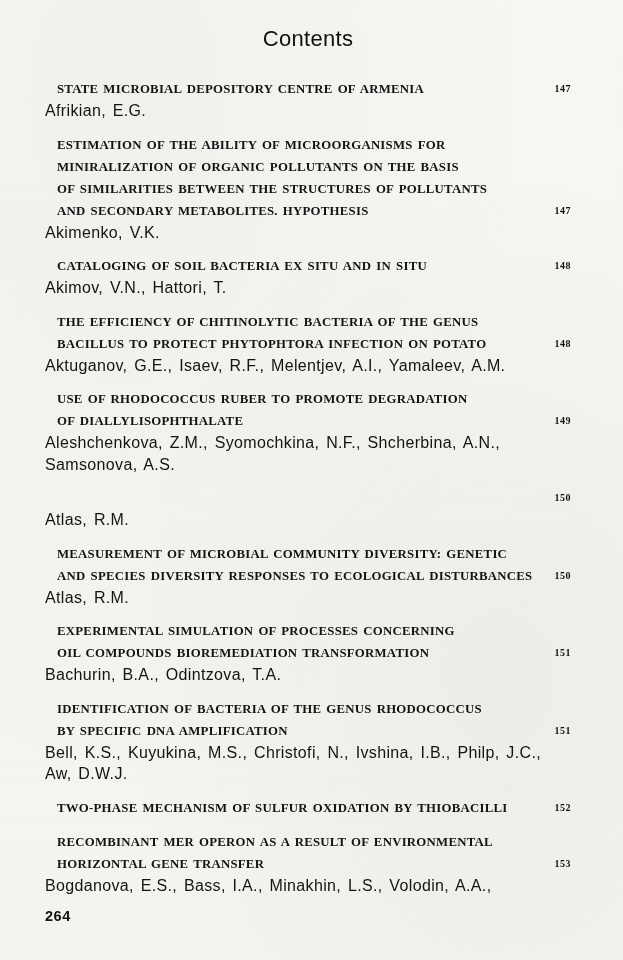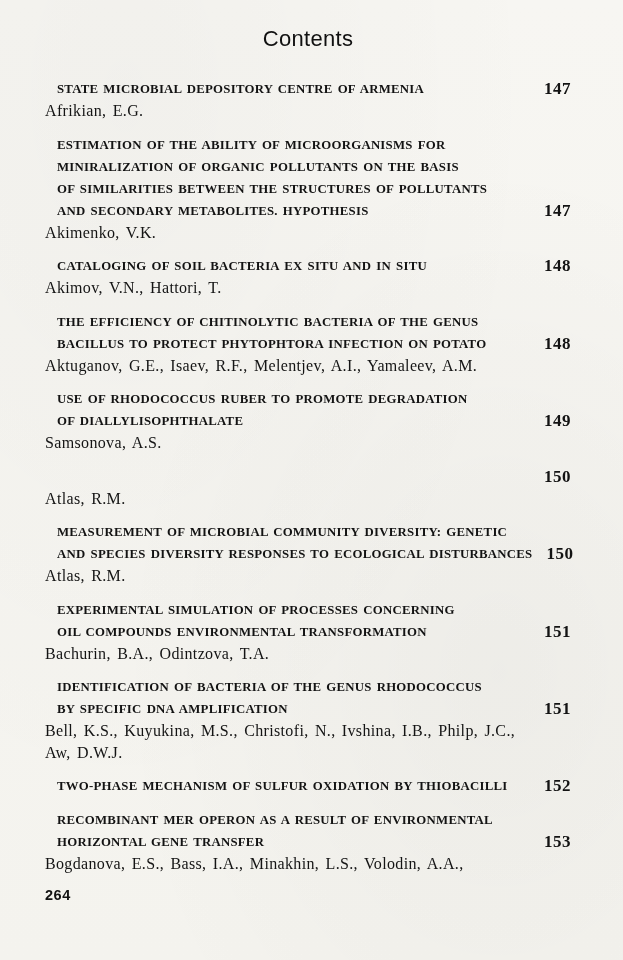--- a/index.html
+++ b/index.html
@@ -54,24 +54,24 @@
     color: #131313;
   }
   .title-text {
     white-space: pre;
   }
   .page-num {
     margin-left: auto;
     padding-left: 14px;
     letter-spacing: 0.5px;
     font-weight: 700;
-    font-size: 17px;
+    font-size: 10px;
   }
   .author-line {
-    font-family: Liberation Serif, serif;
+    font-family: Liberation Sans, sans-serif;
     font-weight: 400;
     font-size: 16px;
     line-height: 20.5px;
     letter-spacing: 0.35px;
     word-spacing: 2px;
     color: #141414;
     margin-top: 1px;
     white-space: pre;
   }
   .footer-num {
@@ -154,20 +154,21 @@
     <div class="title-block">
           <div class="title-line">
             <span class="title-text">USE OF RHODOCOCCUS RUBER TO PROMOTE DEGRADATION</span>
           </div>
           <div class="title-line">
             <span class="title-text">OF DIALLYLISOPHTHALATE</span>
             <span class="page-num">149</span>
           </div>
         </div>
     <div class="author-block">
+          <div class="author-line">Aleshchenkova, Z.M., Syomochkina, N.F., Shcherbina, A.N.,</div>
           <div class="author-line">Samsonova, A.S.</div>
         </div>
   </div>
 
   <div class="entry">
     <div class="title-block">
           <div class="title-line">
             <span class="page-num">150</span>
           </div>
         </div>
@@ -190,21 +191,21 @@
           <div class="author-line">Atlas, R.M.</div>
         </div>
   </div>
 
   <div class="entry">
     <div class="title-block">
           <div class="title-line">
             <span class="title-text">EXPERIMENTAL SIMULATION OF PROCESSES CONCERNING</span>
           </div>
           <div class="title-line">
-            <span class="title-text">OIL COMPOUNDS ENVIRONMENTAL TRANSFORMATION</span>
+            <span class="title-text">OIL COMPOUNDS BIOREMEDIATION TRANSFORMATION</span>
             <span class="page-num">151</span>
           </div>
         </div>
     <div class="author-block">
           <div class="author-line">Bachurin, B.A., Odintzova, T.A.</div>
         </div>
   </div>
 
   <div class="entry">
     <div class="title-block">

